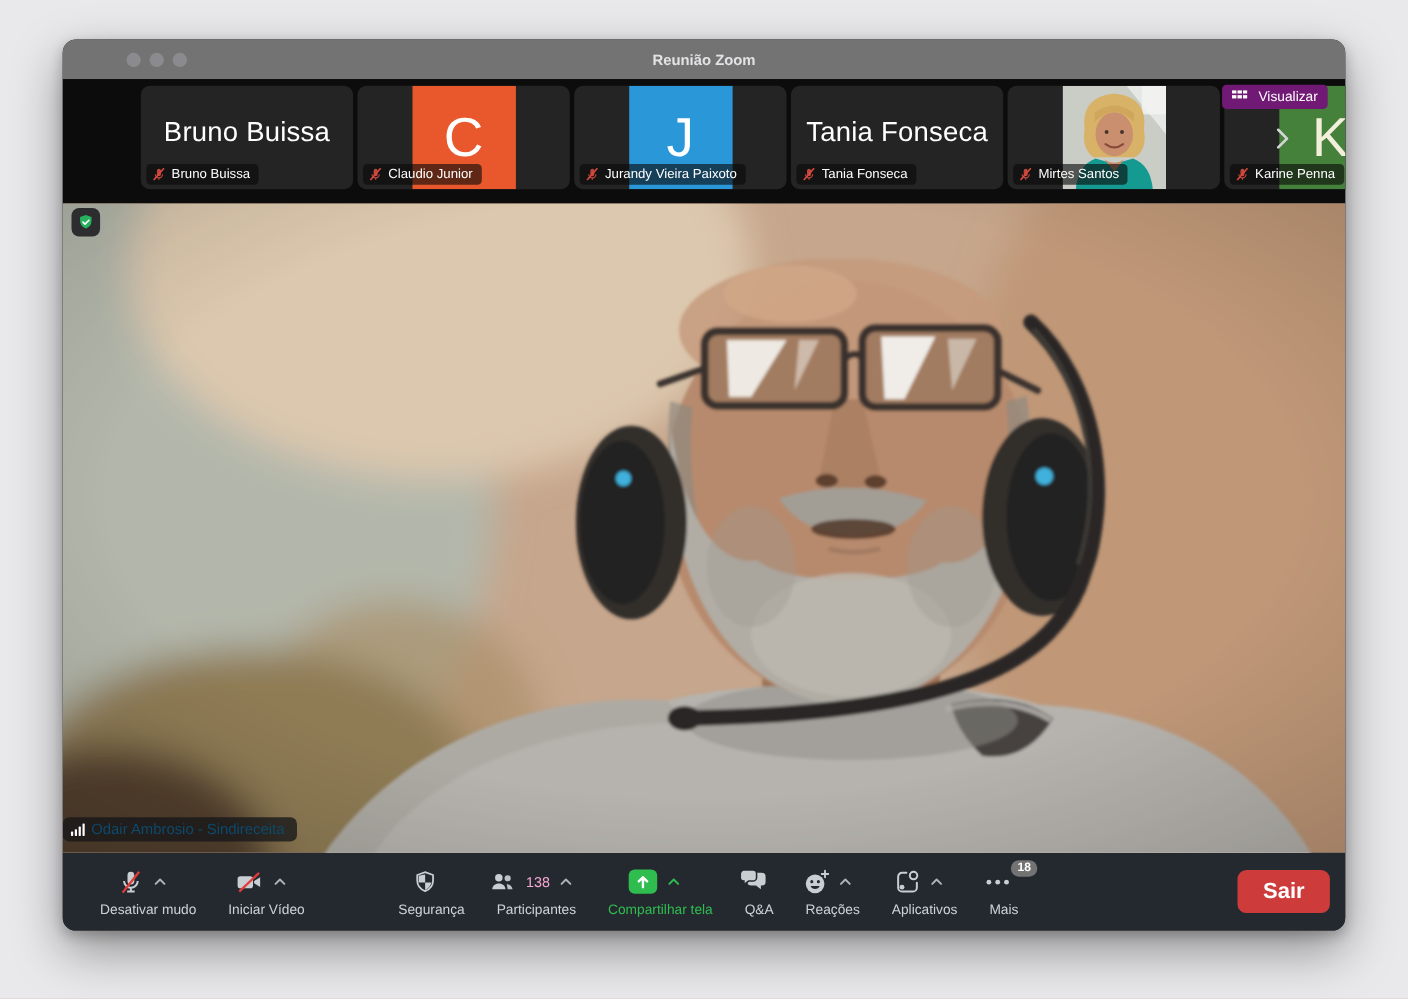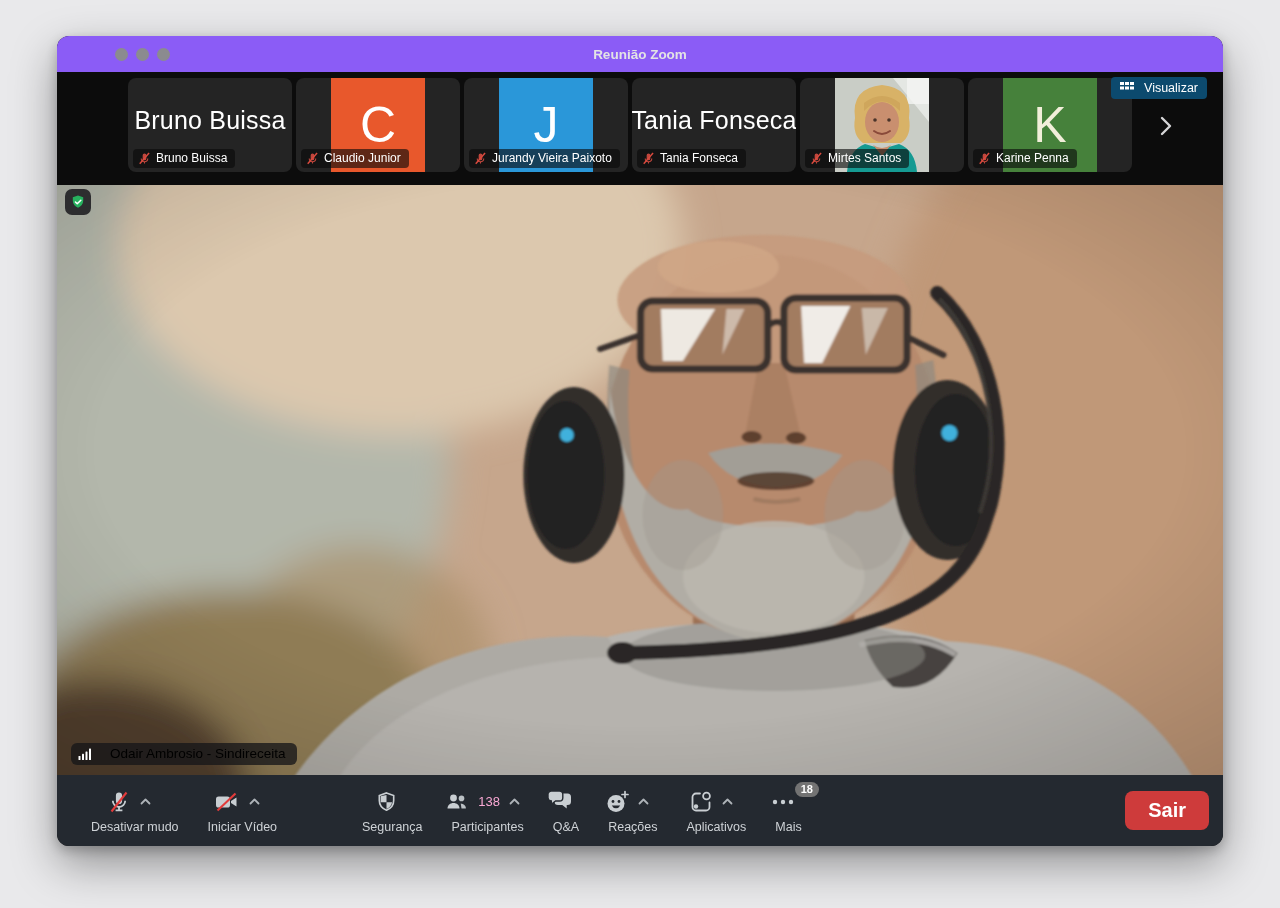--- a/index.html
+++ b/index.html
@@ -6,59 +6,59 @@
   html,body { width:1280px; height:908px; overflow:hidden;
     font-family:"Liberation Sans","DejaVu Sans",sans-serif; }
   body { background:#e9e9eb; position:relative; }
 
   .window { position:absolute; left:57px; top:36px; width:1166px; height:810px;
     border-radius:12px; overflow:hidden; display:flex; flex-direction:column;
     box-shadow:0 18px 45px rgba(0,0,0,.38), 0 4px 12px rgba(0,0,0,.22);
     background:#0c0c0c; }
 
   
-  .titlebar { height:36px; flex:0 0 36px; background:#8b5cf6; position:relative;
+  .titlebar { height:36px; flex:0 0 36px; background:#737373; position:relative;
     display:flex; align-items:center;padding-left:46px; }
   .traffic { display:flex; gap:8px; margin-left:12px; }
   .tl-dot { width:13px; height:13px; border-radius:50%; background:#8b8b8f; }
   .win-title { position:absolute; left:0; right:0; text-align:center;
     color:#e3e3e5; font-size:13.5px; font-weight:700; pointer-events:none; }
 
   
   .filmstrip { height:113px; flex:0 0 113px; background:#0c0c0c; position:relative; }
   .strip-row { position:absolute; left:71px; top:6px; display:flex; gap:4px; }
-  .tile { width:164px; height:94px; border-radius:8px; background:#242424;
+  .tile { width:193px; height:94px; border-radius:8px; background:#242424;
     position:relative; overflow:hidden; display:flex; align-items:center; justify-content:center; }
   .tile-bigname { color:#fff; font-size:25px; font-weight:500; letter-spacing:.2px;
     margin-bottom:10px; white-space:nowrap; }
   .avatar-sq { width:94px; height:94px; display:flex; align-items:center;
     justify-content:center; font-size:50px; font-weight:500; color:#fff; }
   .photo-sq { width:94px; height:94px; }
   .name-pill { position:absolute; left:5px; bottom:4px; display:flex; align-items:center;
     gap:5px; background:rgba(10,10,10,.62); border-radius:4px; padding:2px 8px 3px 5px;
     color:#fff; font-size:12px; white-space:nowrap; max-width:158px; overflow:hidden; }
   .name-pill svg { flex:0 0 auto; }
   .strip-chevron { position:absolute; top:41px; width:26px; height:26px; border:none;
     background:transparent; color:#d6d6d8; cursor:pointer; display:flex;
     align-items:center; justify-content:center; }
   .strip-chevron.left { left:96px; }
   .strip-chevron.right { right:44px; }
-  .view-btn { position:absolute; right:16px; top:5px; height:22px; background:#0c4a6e;
+  .view-btn { position:absolute; right:16px; top:5px; height:22px; background:#701a75;
     border:none; border-radius:4px; color:#fff; font-size:12.5px; display:flex;
     align-items:center; gap:10px; padding:0 9px; cursor:pointer; }
 
   
   .video-stage { flex:1 1 auto; position:relative; background:#c6a68c; overflow:hidden; }
   .video-stage > svg.scene { position:absolute; inset:0; width:100%; height:100%; }
   .security-badge { position:absolute; left:8px; top:4px; width:26px; height:26px;
     background:#2d2d2f; border-radius:7px; display:flex; align-items:center;
     justify-content:center; cursor:pointer; }
-  .speaker-tag { position:absolute; left:14px; bottom:10px; display:flex; align-items:center;
-    gap:18px; background:rgba(22,22,24,.78); border-radius:6px; padding:3px 11px 4px 7px;
-    color:#000000; font-size:13.5px; }
+  .speaker-tag { position:absolute; left:0px; bottom:10px; display:flex; align-items:center;
+    gap:5px; background:rgba(22,22,24,.78); border-radius:6px; padding:3px 11px 4px 7px;
+    color:#0c4a6e; font-size:13.5px; }
 
   
   .toolbar { height:71px; flex:0 0 71px; background:#242930; display:flex;
     align-items:center; padding:0 14px; }
   .tool { display:flex; flex-direction:column; align-items:center; justify-content:center;
     gap:4px; background:transparent; border:none; cursor:pointer; padding:4px 9px;
     position:relative; }
   .tool .iconrow { height:28px; display:flex; align-items:center; gap:9px; position:relative; }
   .tool .tlabel { color:#ced2d6; font-size:12.5px; white-space:nowrap;margin-left:11px; }
   .tool .count { color:#f9a8d4; font-size:13px; }
@@ -352,20 +352,32 @@
           <path d="M16.2 12.6c2.9.3 5.2 2.3 5.2 4.9h-4.4z" fill="#c9ced2" opacity="0.92"></path>
         </svg>
         <span class="count">138</span>
         <svg width="11" height="7" viewBox="0 0 11 7">
           <polyline points="1.5,5.5 5.5,1.5 9.5,5.5" fill="none" stroke="#aeb3b8" stroke-width="1.8" stroke-linecap="round" stroke-linejoin="round"></polyline>
         </svg>
       </span>
       <span class="tlabel">Participantes</span>
     </button>
 
+    <button class="tool green">
+      <span class="iconrow">
+        <svg width="27" height="23" viewBox="0 0 27 23">
+          <rect x="0.5" y="0.5" width="26" height="22" rx="5.5" fill="#2ebd4e"></rect>
+          <path d="M13.5 16.5v-9 M13.5 7.5 L9.7 11.3 M13.5 7.5 L17.3 11.3" stroke="#fff" stroke-width="2.2" fill="none" stroke-linecap="round" stroke-linejoin="round"></path>
+        </svg>
+        <svg width="11" height="7" viewBox="0 0 11 7">
+          <polyline points="1.5,5.5 5.5,1.5 9.5,5.5" fill="none" stroke="#2ebd4e" stroke-width="1.8" stroke-linecap="round" stroke-linejoin="round"></polyline>
+        </svg>
+      </span>
+      <span class="tlabel">Compartilhar tela</span>
+    </button>
 
     <button class="tool">
       <span class="iconrow">
         <svg width="26" height="23" viewBox="0 0 26 23">
           <path d="M11 3.5h9.5a3.5 3.5 0 0 1 3.5 3.5v4.5a3.5 3.5 0 0 1-3.5 3.5h-.8v3.4l-4.4-3.4H11a3.5 3.5 0 0 1-3.5-3.5V7A3.5 3.5 0 0 1 11 3.5z" fill="#c9ced2"></path>
           <path d="M4.5 1h8a3.3 3.3 0 0 1 3.3 3.3v3.4a3.3 3.3 0 0 1-3.3 3.3H8.6l-4.3 3.2v-3.2h-.3A3.3 3.3 0 0 1 1 7.7V4.3A3.3 3.3 0 0 1 4.5 1z" fill="#c9ced2" stroke="#242930" stroke-width="1.4"></path>
         </svg>
       </span>
       <span class="tlabel">Q&amp;A</span>
     </button>

